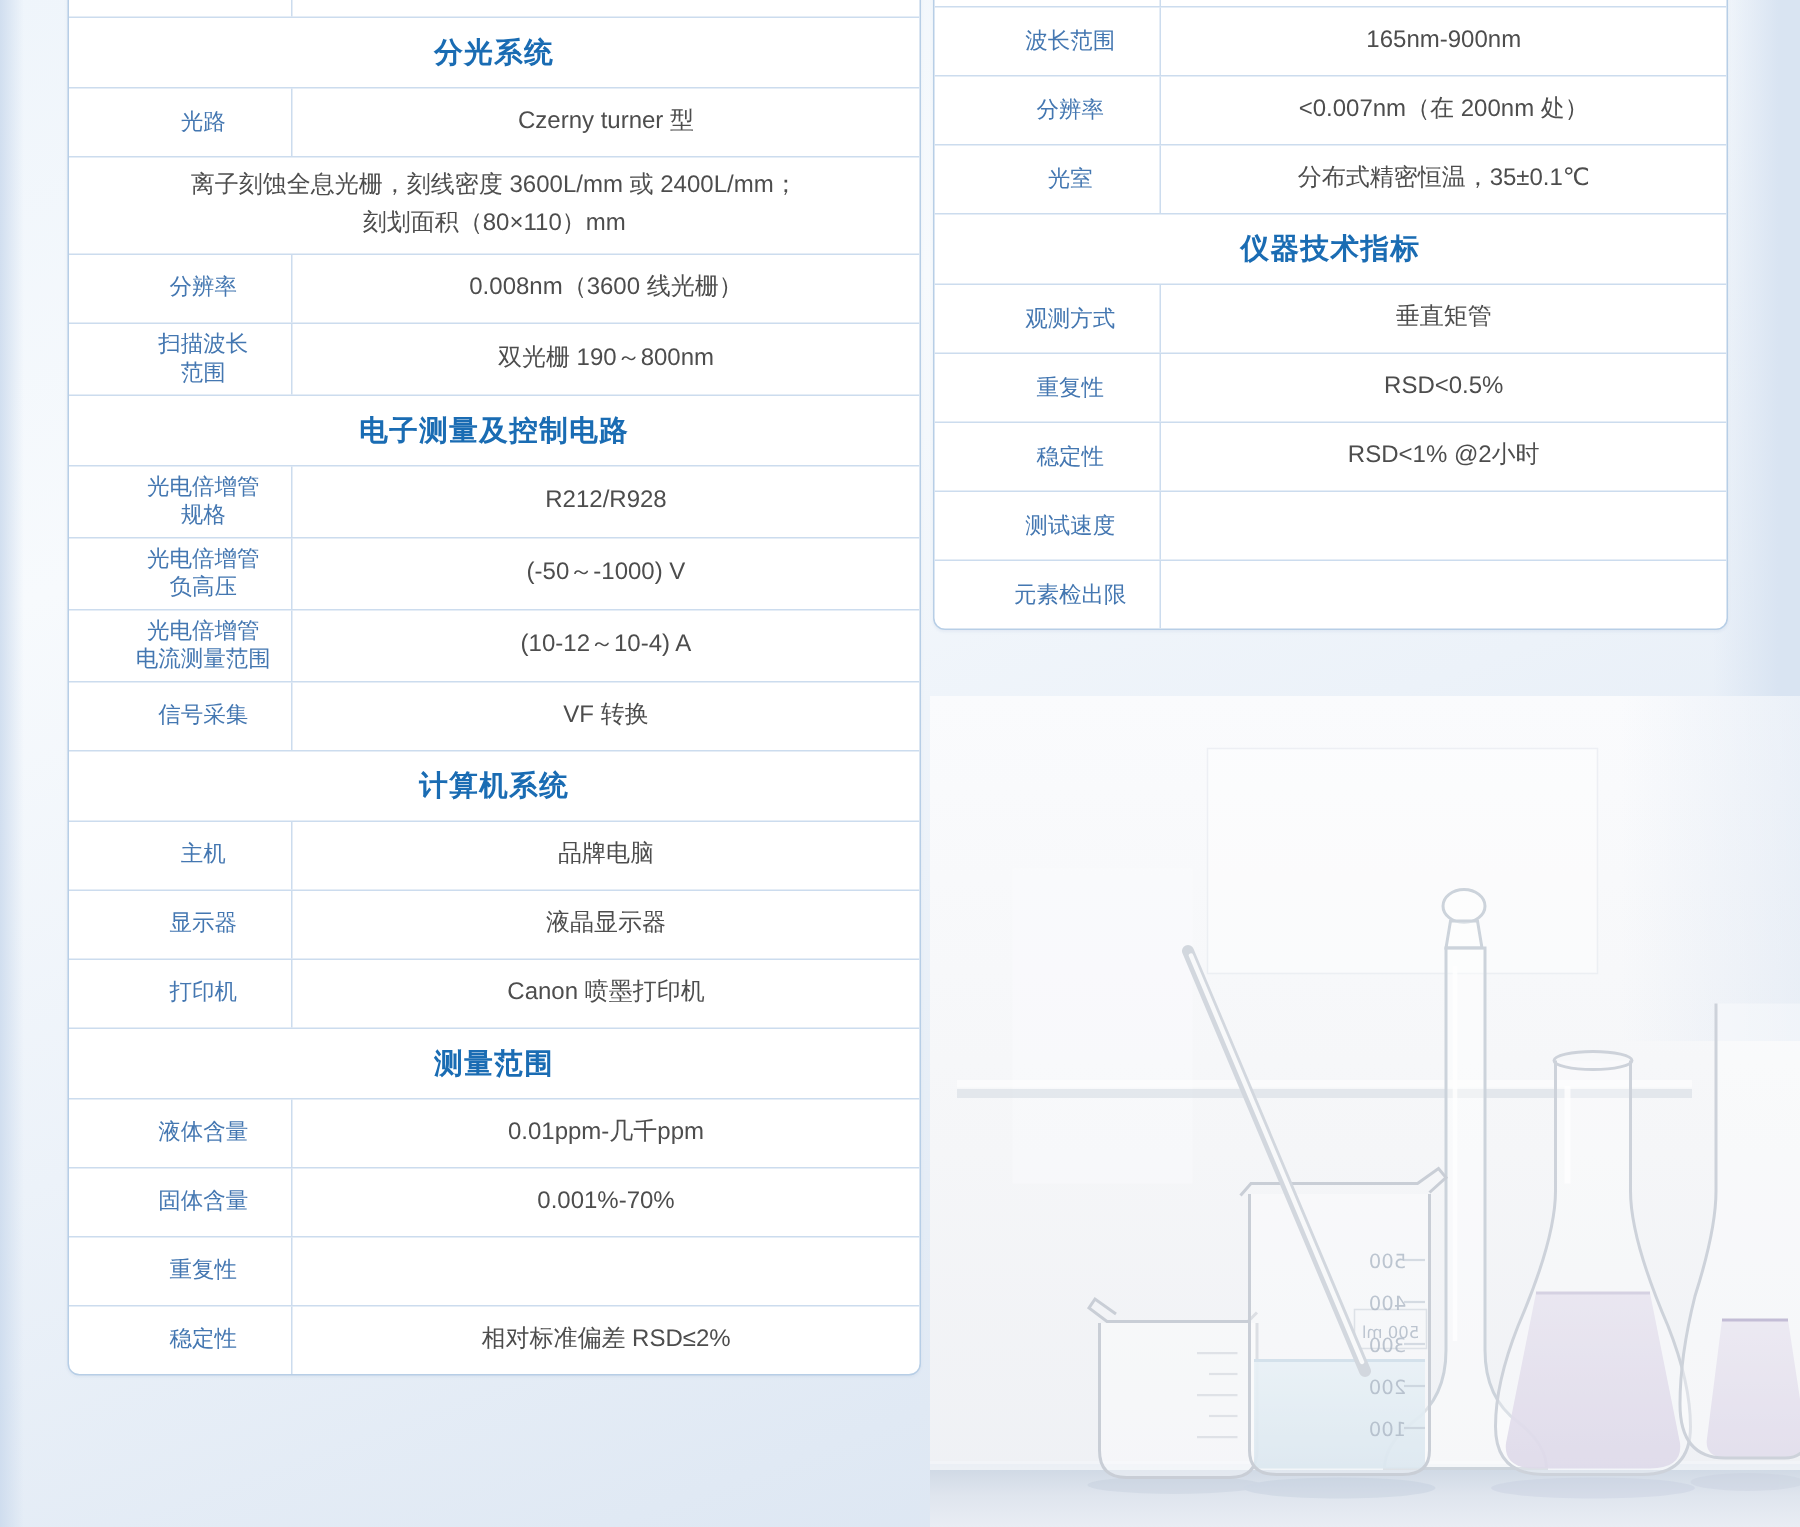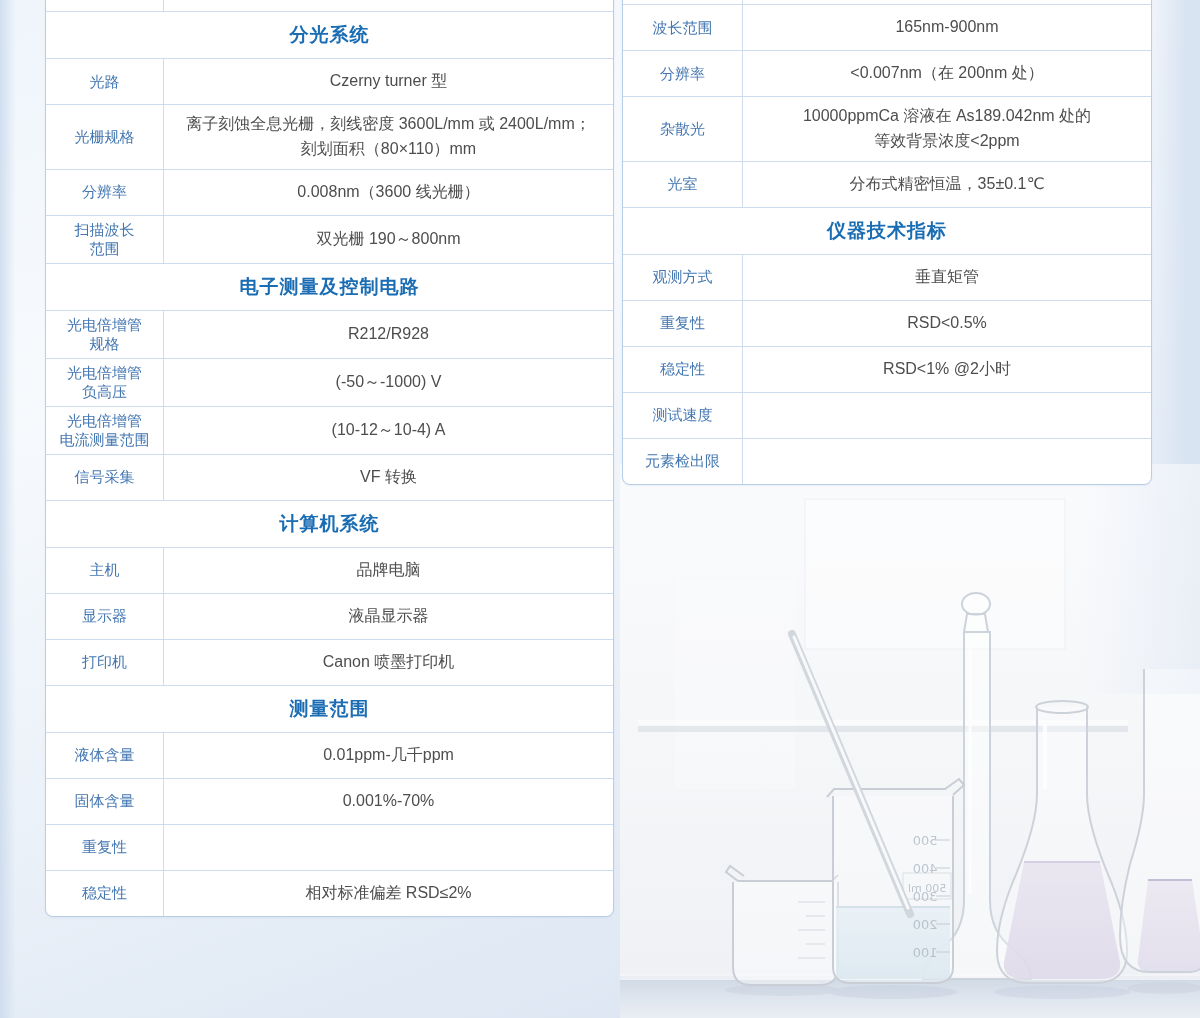--- a/index.html
+++ b/index.html
@@ -24,21 +24,21 @@
     box-shadow:0 1px 2px rgba(120,150,190,.10);
   }
   #left-table{left:45px;top:-36px;width:567px;}
   #right-table{left:622px;top:-43px;width:528px;}
   .row{display:flex;align-items:stretch;min-height:46px;box-sizing:border-box;}
   .row + .row{border-top:1px solid #ccdcee;}
   .cell{display:flex;align-items:center;justify-content:center;text-align:center;
         box-sizing:border-box;white-space:pre-line;}
   .cell.label{
     width:118px;flex:0 0 118px;border-right:1px solid #ccdcee;
-    color:#4477b1;font-size:15px;line-height:1.3;padding:4px 4px;
+    color:#4477b1;font-size:15px;line-height:1.3;padding:4px 4px;margin-left:31px;
   }
   #right-table .cell.label{width:120px;flex:0 0 120px;}
   .cell.value{
     flex:1;color:#4d4d4d;font-size:16px;line-height:1.55;padding:7px 12px;
   }
   .row.partial{height:46px;}
   .row.header-row{justify-content:flex-end;align-items:center;}
   .hdr-text{
     width:100%;text-align:center;color:#1a6cb3;font-weight:700;
     font-size:19px;letter-spacing:1px;padding:10px 0;white-space:pre-line;
@@ -58,21 +58,20 @@
     <div class="cell value"></div>
   </div>
 <div class="row header-row">
     <div class="hdr-text">分光系统</div>
   </div>
     <div class="row">
     <div class="cell label">光路</div>
     <div class="cell value">Czerny turner 型</div>
   </div>
     <div class="row">
-    <div class="cell label">光栅规格</div>
     <div class="cell value">离子刻蚀全息光栅，刻线密度 3600L/mm 或 2400L/mm；
 刻划面积（80×110）mm</div>
   </div>
     <div class="row">
     <div class="cell label">分辨率</div>
     <div class="cell value">0.008nm（3600 线光栅）</div>
   </div>
     <div class="row">
     <div class="cell label">扫描波长
 范围</div>
@@ -140,25 +139,20 @@
     <div class="cell label"></div>
     <div class="cell value"></div>
   </div>
 <div class="row">
     <div class="cell label">波长范围</div>
     <div class="cell value">165nm-900nm</div>
   </div>
     <div class="row">
     <div class="cell label">分辨率</div>
     <div class="cell value">&lt;0.007nm（在 200nm 处）</div>
-  </div>
-    <div class="row">
-    <div class="cell label">杂散光</div>
-    <div class="cell value">10000ppmCa 溶液在 As189.042nm 处的
-等效背景浓度&lt;2ppm</div>
   </div>
     <div class="row">
     <div class="cell label">光室</div>
     <div class="cell value">分布式精密恒温，35±0.1℃</div>
   </div>
     <div class="row header-row">
     <div class="hdr-text">仪器技术指标</div>
   </div>
     <div class="row">
     <div class="cell label">观测方式</div>

